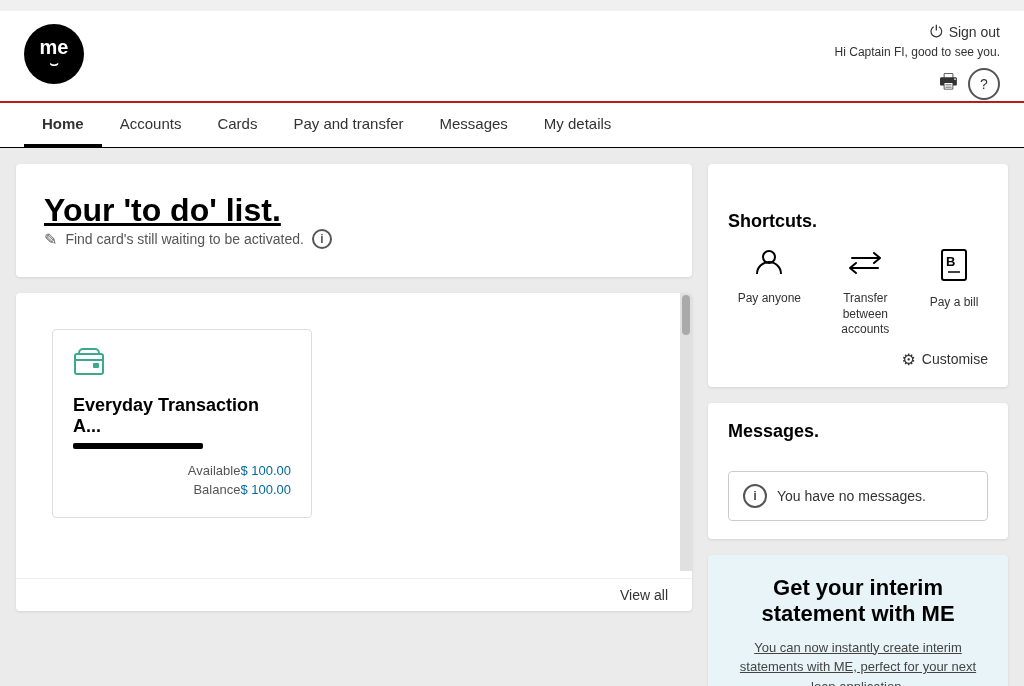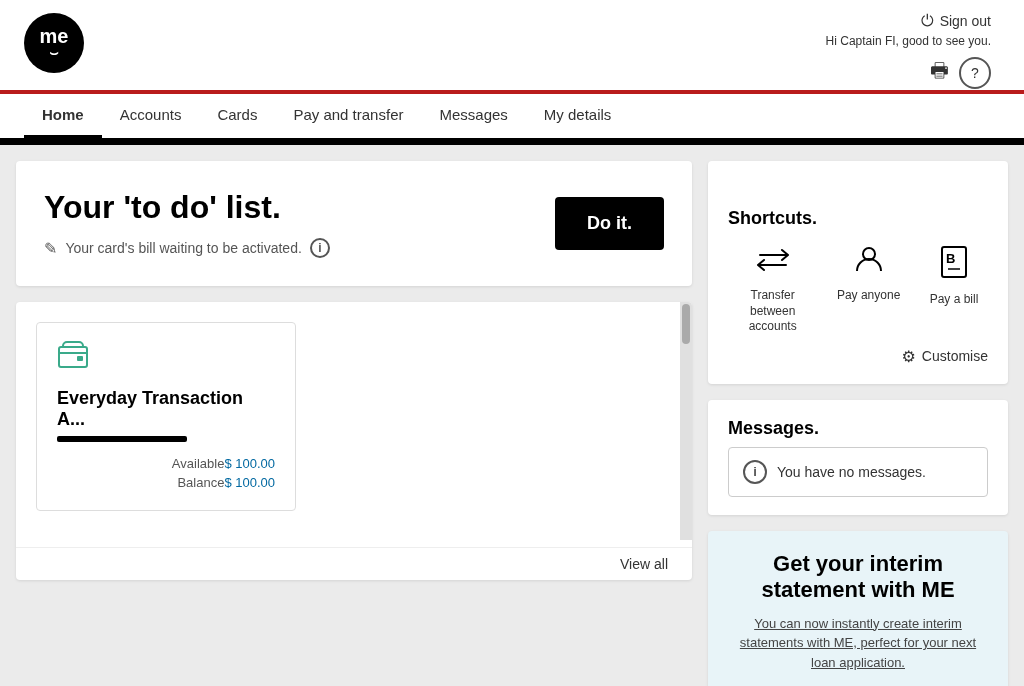--- a/index.html
+++ b/index.html
@@ -10,22 +10,23 @@
       min-height: 686px;
       overflow: hidden;
     }
 
     
     .header {
       background: #fff;
       display: flex;
       align-items: center;
       justify-content: space-between;
-      padding: 12px 33px 0 24px;
-      border-bottom: 4px solid #b91c1c;
+      padding: 12px 24px 0 24px;
+      border-bottom: 2px solid #b91c1c;
+      margin-top: 11px;
     }
     .logo-circle {
       width: 60px;
       height: 60px;
       border-radius: 50%;
       background: #000;
       display: flex;
       flex-direction: column;
       align-items: center;
       justify-content: center;
@@ -84,21 +85,21 @@
       color: #333;
     }
 
     
     .nav {
       background: #fff;
       display: flex;
       align-items: center;
       padding: 0 24px;
       gap: 0;
-      border-bottom: 7px solid #000000;
+      border-bottom: 1px solid #000000;
     }
     .nav-item {
       padding: 12px 18px;
       font-size: 15px;
       color: #333;
       cursor: pointer;
       border-bottom: 3px solid transparent;
       text-decoration: none;
     }
     .nav-item.active {
@@ -131,21 +132,21 @@
       display: flex;
       align-items: center;
       justify-content: space-between;
       box-shadow: 0 1px 3px rgba(0,0,0,0.1);
     }
     .todo-left {}
     .todo-title {
       font-size: 32px;
       font-weight: 900;
       color: #000;
-      margin-bottom: 12px;
+      text-decoration: underline;
     }
     .todo-subtitle {
       display: flex;
       align-items: center;
       gap: 8px;
       font-size: 14px;
       color: #555;
     }
     .todo-info-icon {
       width: 20px;
@@ -174,21 +175,21 @@
     .accounts-section {
       background: #fff;
       border-radius: 4px;
       padding: 0;
       box-shadow: 0 1px 3px rgba(0,0,0,0.1);
       position: relative;
       min-height: 220px;
       overflow: hidden;
     }
     .accounts-inner {
-      padding: 20px;
+      padding: 36px;
     }
     .account-card {
       background: #fff;
       border: 1px solid #ddd;
       border-radius: 4px;
       padding: 16px 20px;
       width: 260px;
       min-height: 160px;
     }
     .account-wallet-icon {
@@ -234,21 +235,21 @@
       background: #aaa;
       border-radius: 4px;
     }
     .view-all-row {
       text-align: right;
       padding: 8px 24px 8px 0;
       font-size: 14px;
       color: #333;
       cursor: pointer;
       border-top: 1px solid #eee;
-      margin-top: 16px;
+      margin-top: 24px;
     }
 
     
     .right-col {
       width: 300px;
       display: flex;
       flex-direction: column;
       gap: 16px;
     }
 
@@ -304,21 +305,21 @@
     
     .messages-card {
       background: #fff;
       border-radius: 4px;
       padding: 18px 20px;
       box-shadow: 0 1px 3px rgba(0,0,0,0.1);
     }
     .messages-title {
       font-size: 18px;
       font-weight: bold;
-      margin-bottom: 8px;
+      margin-bottom: 29px;
     }
     .message-box {
       border: 1px solid #ccc;
       border-radius: 4px;
       padding: 12px 14px;
       display: flex;
       align-items: center;
       gap: 10px;
       font-size: 14px;
       color: #333;
@@ -404,25 +405,24 @@
 
 <div class="main">
 
   <div class="left-col">
 
     <div class="todo-card">
       <div class="todo-left">
         <div class="todo-title">Your 'to do' list.</div>
         <div class="todo-subtitle">
           <span style="font-size:16px;">✎</span>
-          <span>Your card's bill waiting to be activated.</span>
+          <span>Find card's still waiting to be activated.</span>
           <span class="todo-info-icon">i</span>
         </div>
       </div>
-      <button class="doit-btn">Do it.</button>
     </div>
 
     <div class="accounts-section">
       <div class="accounts-inner">
 
         <div class="account-card">
           <div class="account-wallet-icon">
             <svg width="32" height="32" viewBox="0 0 32 32" fill="none" xmlns="http://www.w3.org/2000/svg">
               <rect x="2" y="8" width="28" height="20" rx="2" stroke="#3aaa8a" stroke-width="2" fill="none"></rect>
               <path d="M2 14h28" stroke="#3aaa8a" stroke-width="2"></path>
@@ -451,36 +451,36 @@
   </div>
 
   <div class="right-col">
 
     <div class="shortcuts-card">
       <div class="shortcuts-title">Shortcuts.</div>
       <div class="shortcuts-grid">
 
         <div class="shortcut-item">
           <span class="shortcut-icon">
+            <svg width="30" height="30" viewBox="0 0 30 30" fill="none" xmlns="http://www.w3.org/2000/svg">
+              <circle cx="15" cy="9" r="6" stroke="#000" stroke-width="2" fill="none"></circle>
+              <path d="M3 26c0-6.627 5.373-12 12-12s12 5.373 12 12" stroke="#000" stroke-width="2" fill="none"></path>
+            </svg>
+          </span>
+          <span class="shortcut-label">Pay anyone</span>
+        </div>
+
+        <div class="shortcut-item">
+          <span class="shortcut-icon">
             <svg width="34" height="30" viewBox="0 0 34 30" fill="none" xmlns="http://www.w3.org/2000/svg">
               <path d="M4 10h26M26 5l6 5-6 5" stroke="#000" stroke-width="2" fill="none" stroke-linecap="round" stroke-linejoin="round"></path>
               <path d="M30 20H4M8 15l-6 5 6 5" stroke="#000" stroke-width="2" fill="none" stroke-linecap="round" stroke-linejoin="round"></path>
             </svg>
           </span>
           <span class="shortcut-label">Transfer between accounts</span>
-        </div>
-
-        <div class="shortcut-item">
-          <span class="shortcut-icon">
-            <svg width="30" height="30" viewBox="0 0 30 30" fill="none" xmlns="http://www.w3.org/2000/svg">
-              <circle cx="15" cy="9" r="6" stroke="#000" stroke-width="2" fill="none"></circle>
-              <path d="M3 26c0-6.627 5.373-12 12-12s12 5.373 12 12" stroke="#000" stroke-width="2" fill="none"></path>
-            </svg>
-          </span>
-          <span class="shortcut-label">Pay anyone</span>
         </div>
 
         <div class="shortcut-item">
           <span class="shortcut-icon">
             <svg width="28" height="34" viewBox="0 0 28 34" fill="none" xmlns="http://www.w3.org/2000/svg">
               <rect x="2" y="2" width="24" height="30" rx="2" stroke="#000" stroke-width="2" fill="none"></rect>
               <text x="6" y="18" font-size="13" font-weight="bold" fill="#000">B</text>
               <line x1="8" y1="24" x2="20" y2="24" stroke="#000" stroke-width="1.5"></line>
             </svg>
           </span>

